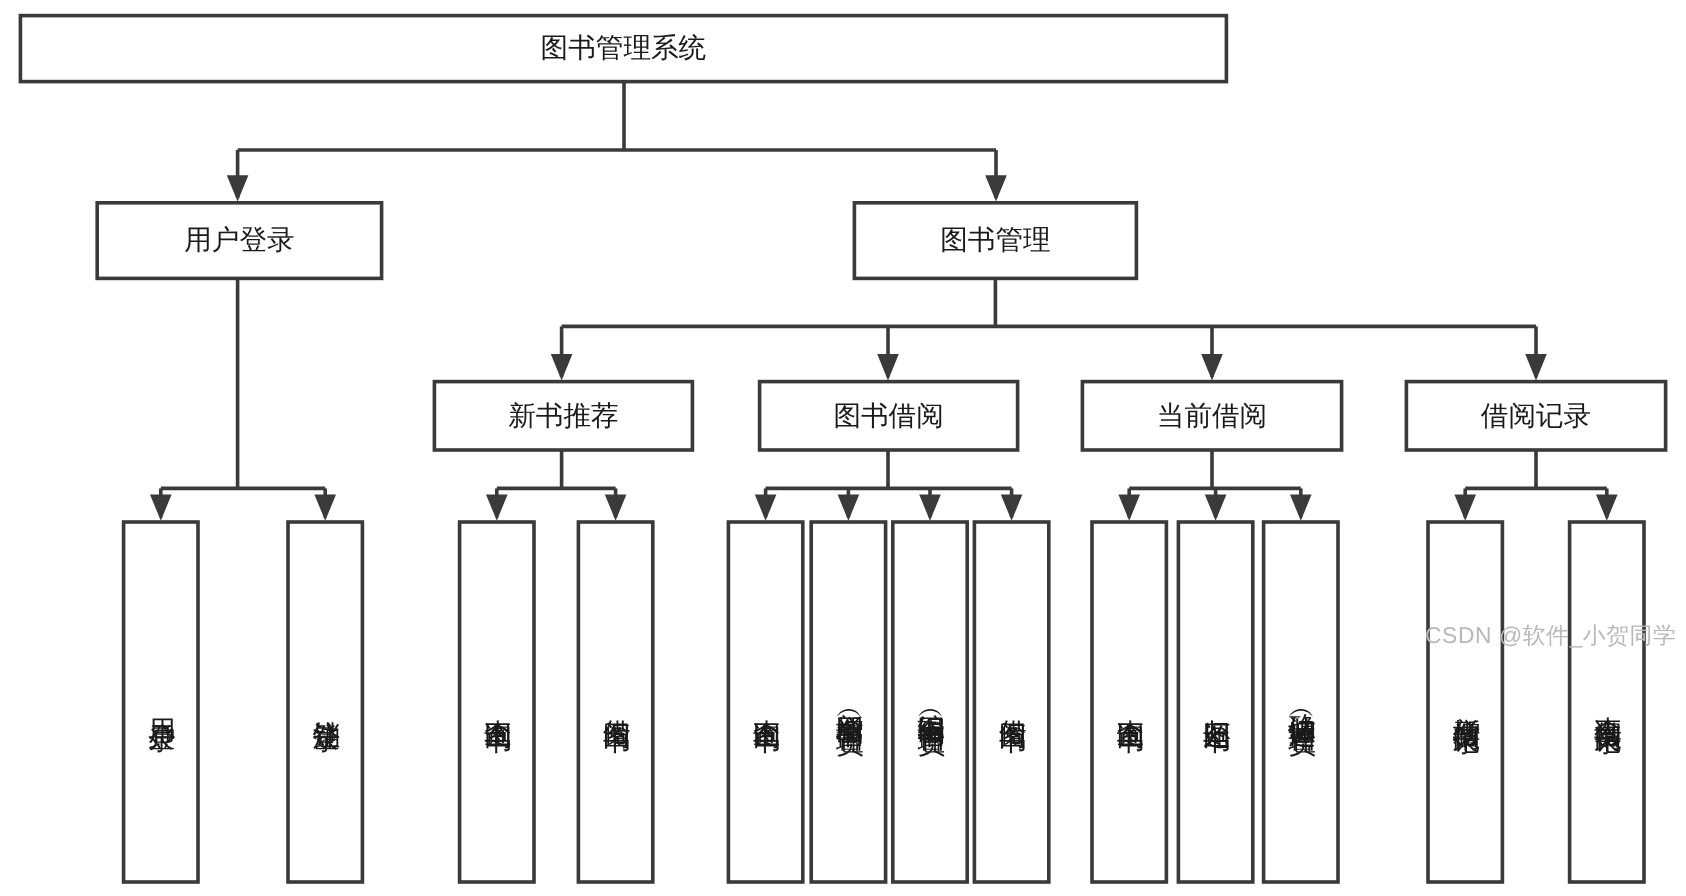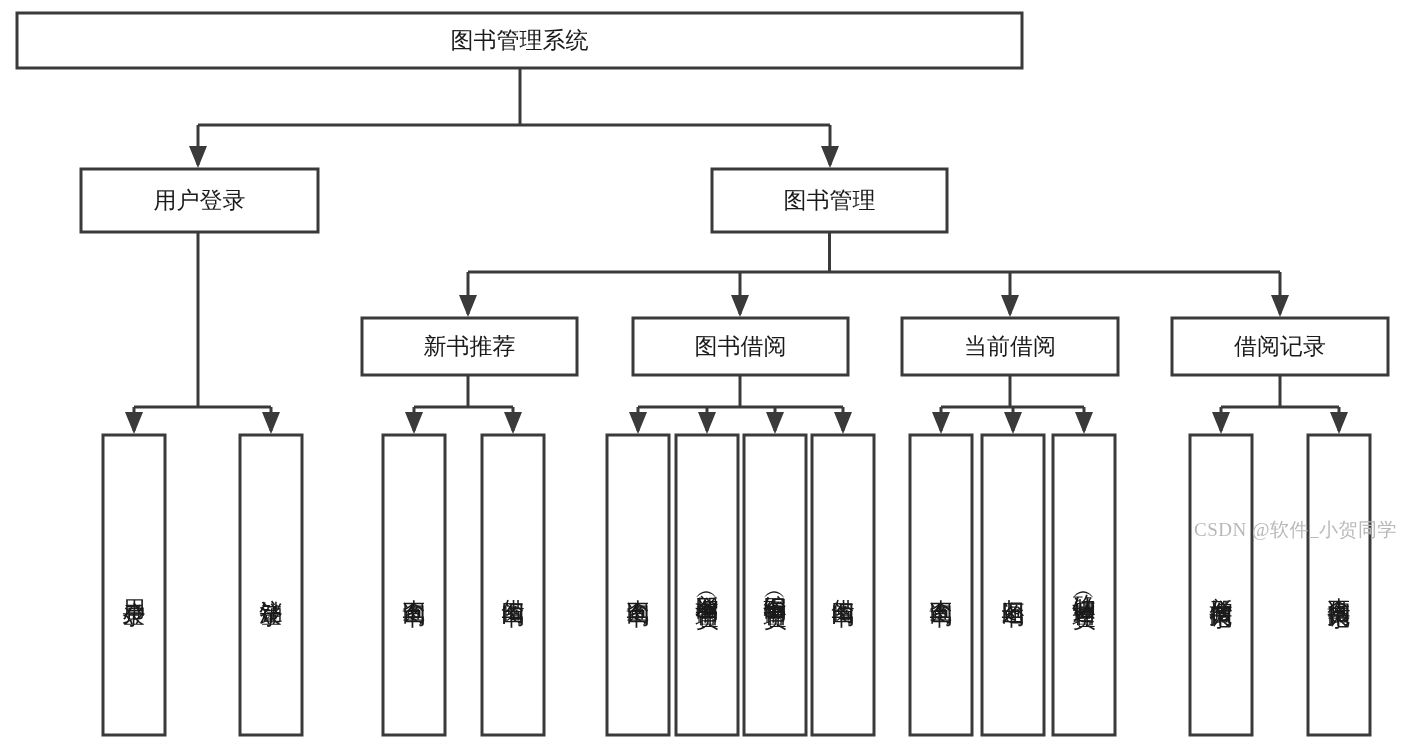--- a/index.html
+++ b/index.html
@@ -61,21 +61,21 @@
     font-size: 23px;
     line-height: 1.18;
     color: #1a1a1a;
     letter-spacing: 2px;
     white-space: nowrap;
   }
   .watermark {
     position: absolute;
     right: 8px;
     bottom: 4px;
-    font-family: Liberation Serif, serif;
+    font-family: Liberation Sans, sans-serif;
     font-size: 19px;
     color: #b8b8b8;
     letter-spacing: 0.5px;
     white-space: nowrap;
   }
 </style>
 </head>
 <body>
 
 <div id="diagram-root">

